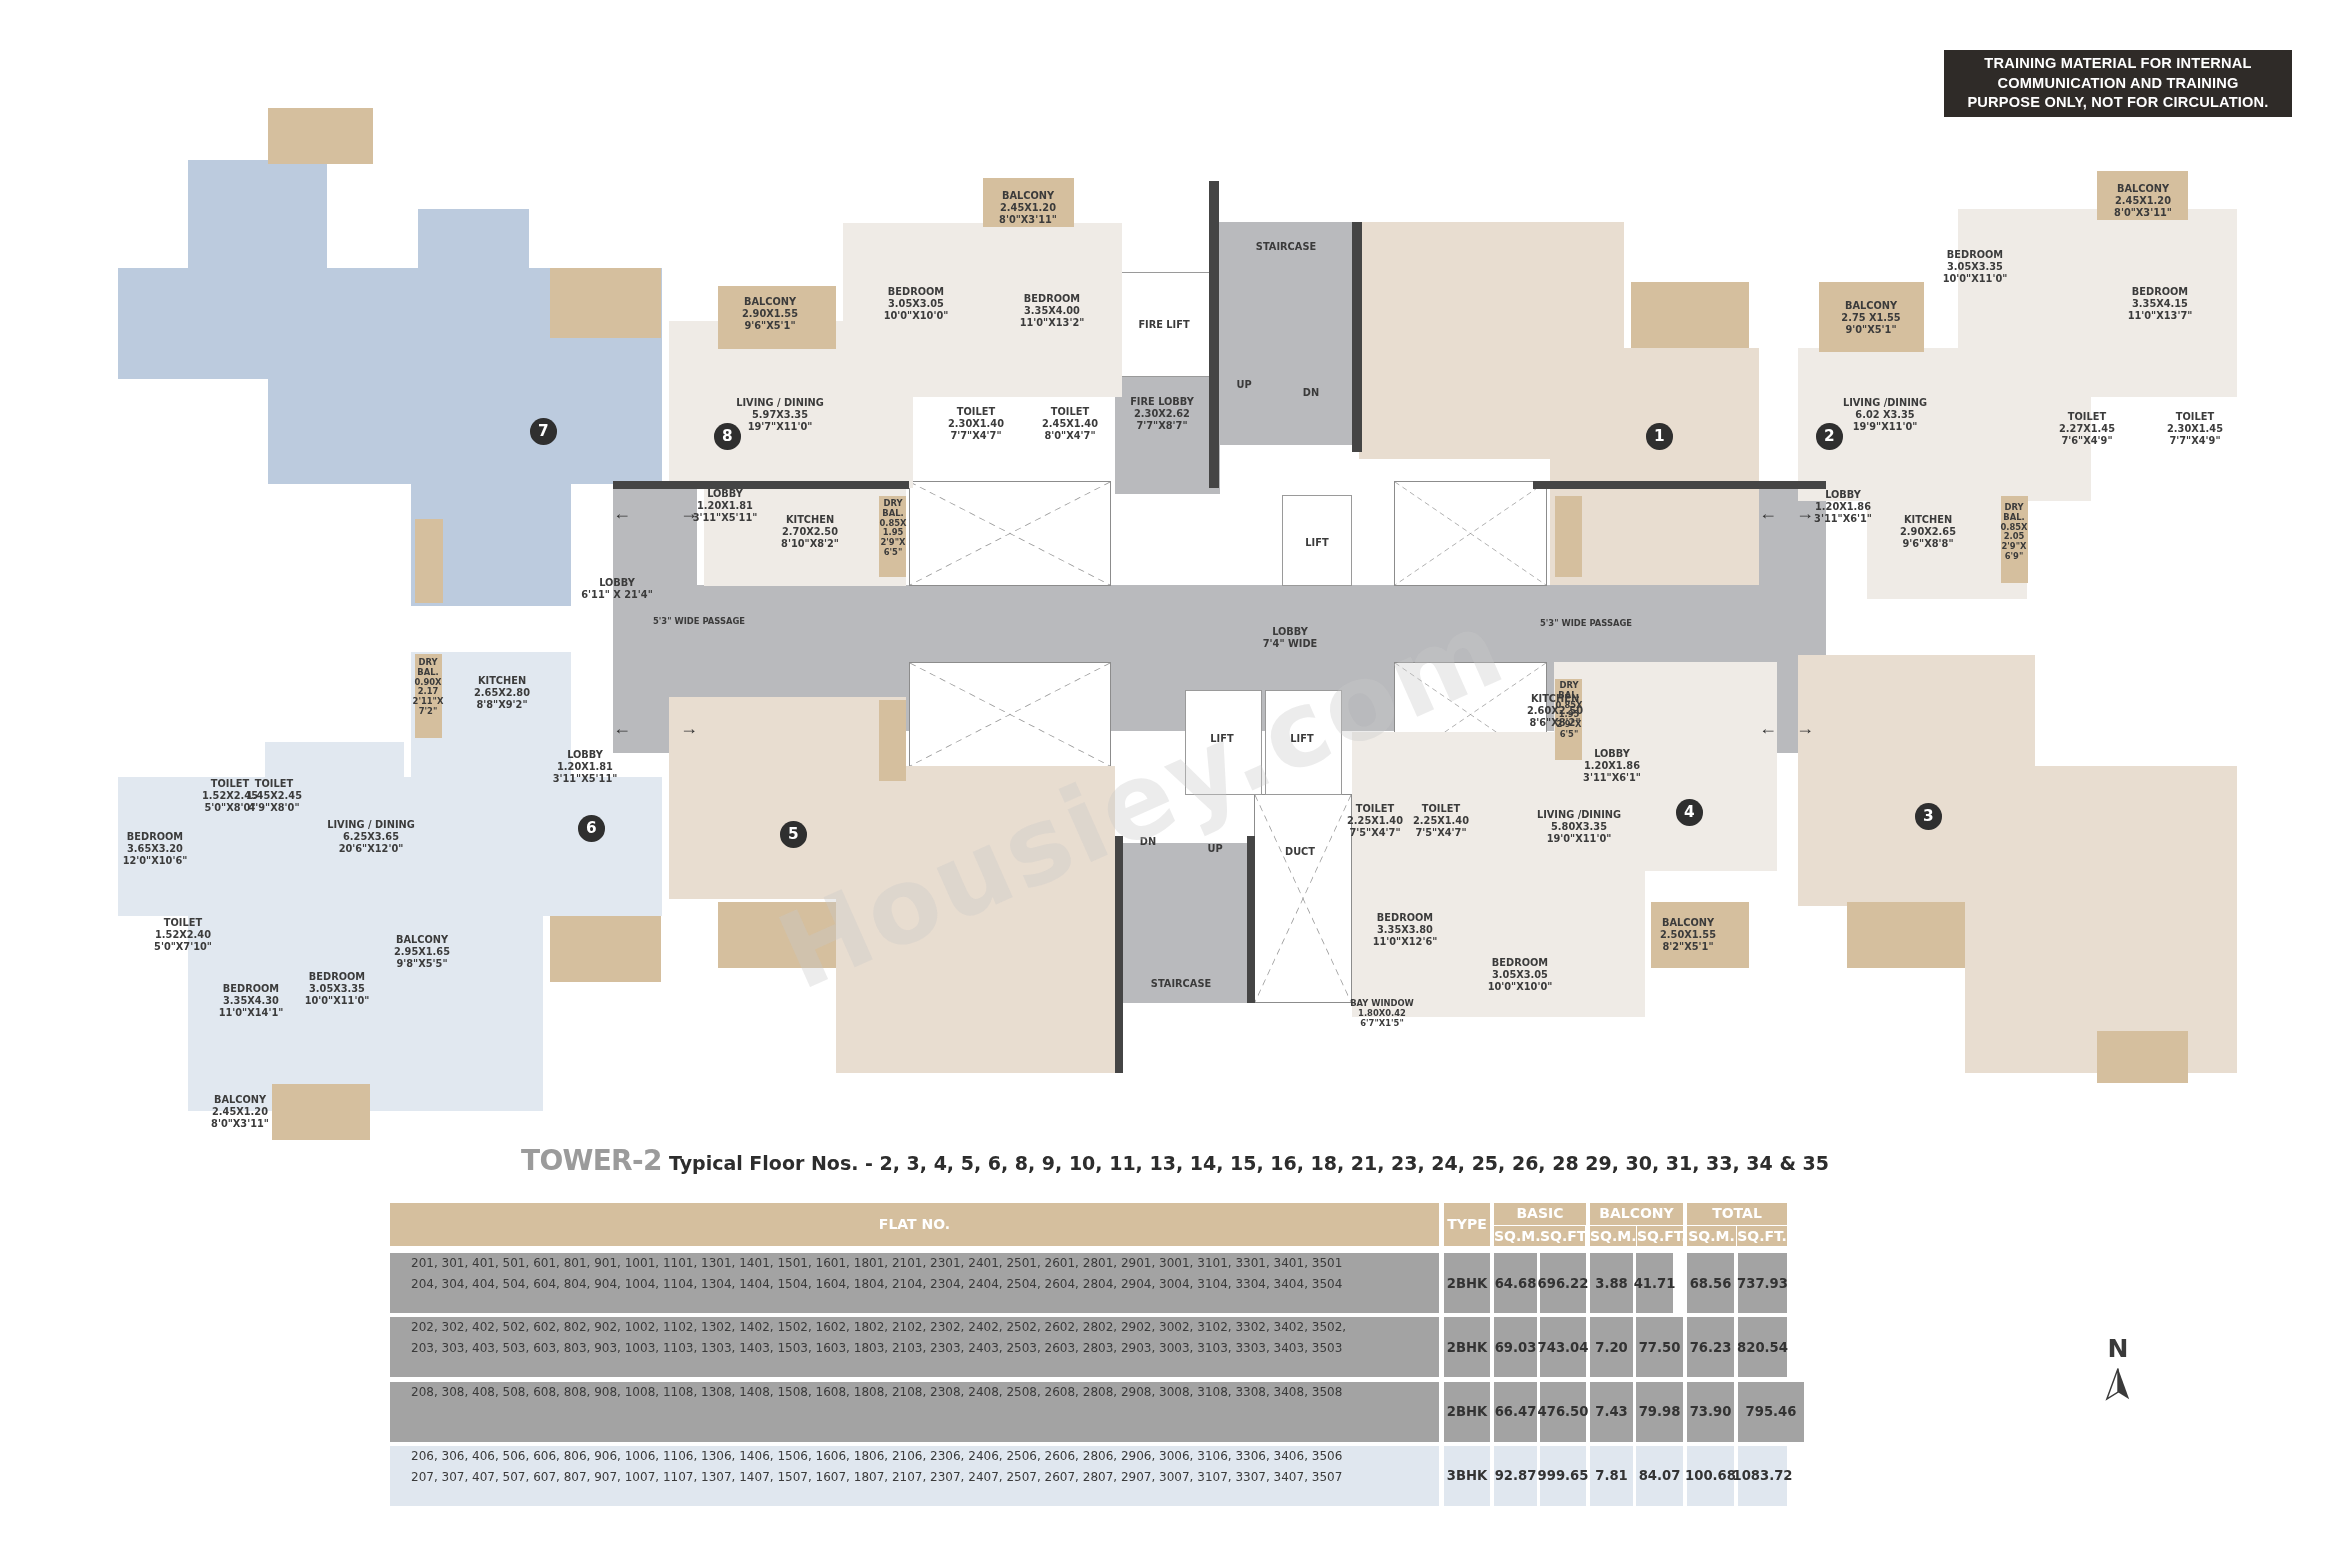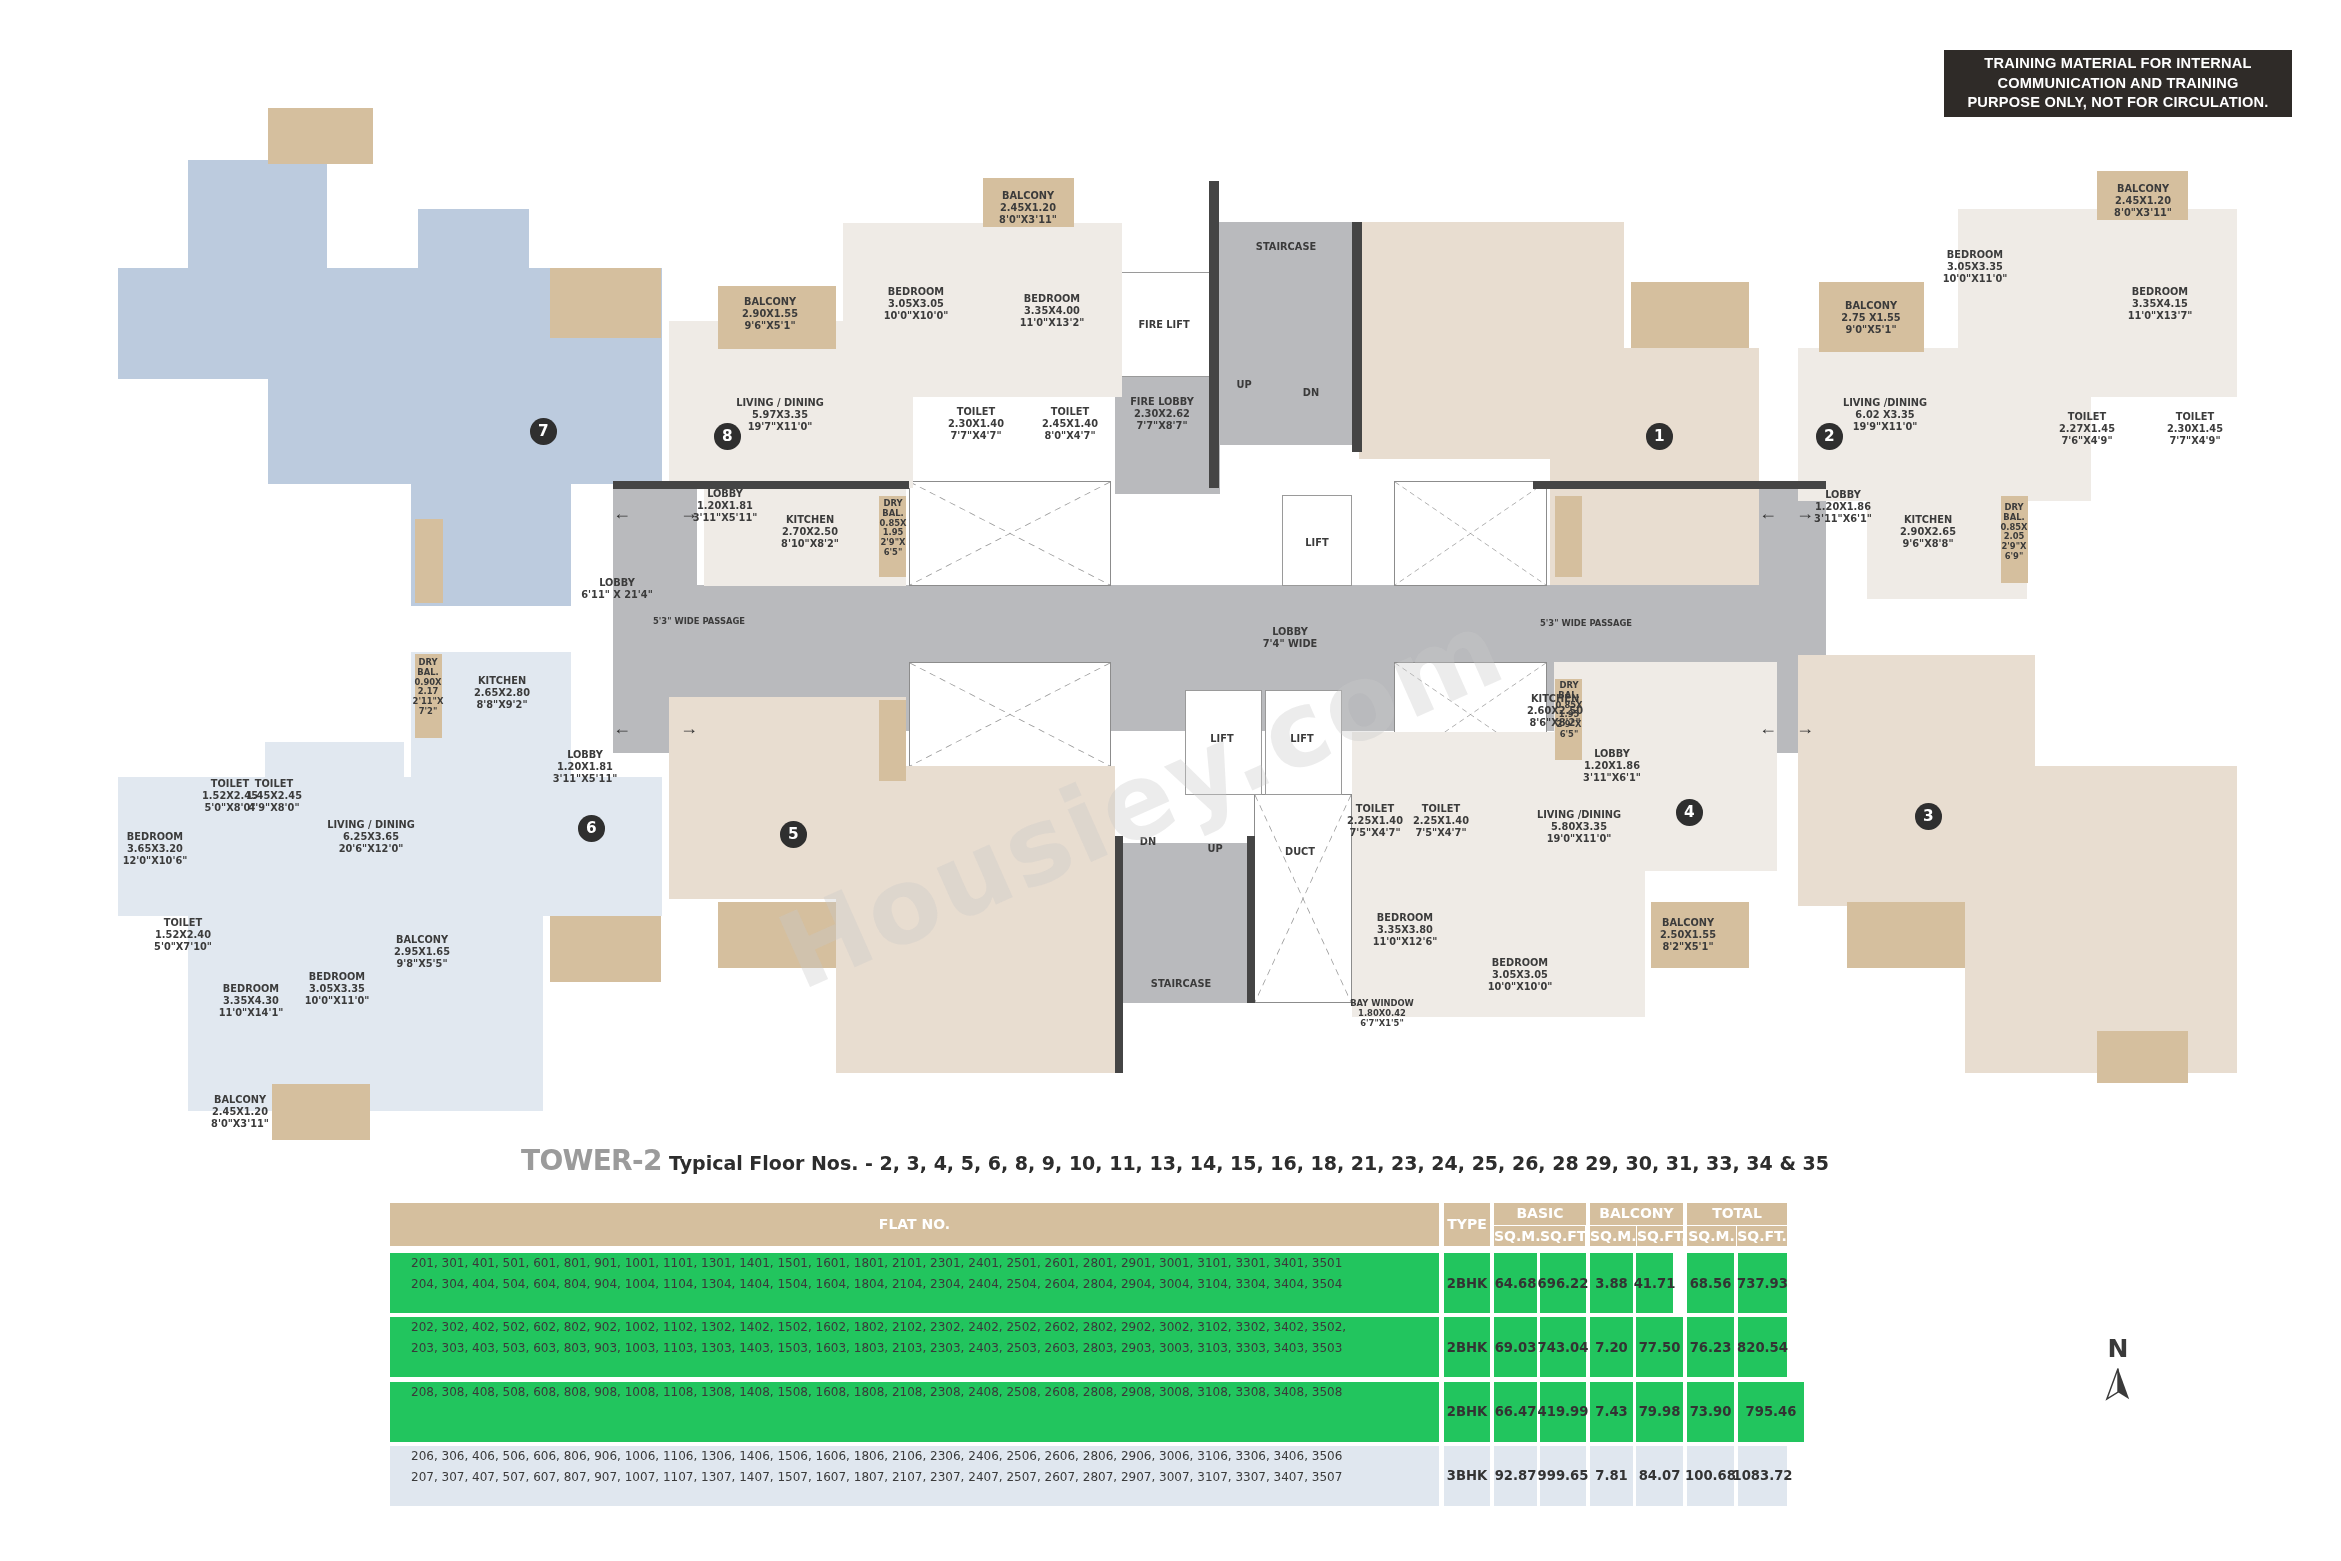--- a/index.html
+++ b/index.html
@@ -39,21 +39,21 @@
 
   .table { position: absolute; left: 390px; top: 1203px; width: 1576px; }
   .thead { position: relative; height: 46px; }
   .th { position: absolute; background: #d5bf9e; color: #fff; font-weight: bold; font-family: "DejaVu Sans", sans-serif;
     text-align: center; font-size: 14px; }
   .row { position: relative; height: 60px; margin-top: 4.2px; }
   .cell { position: absolute; top: 0; height: 60px; font-family: "DejaVu Sans", sans-serif; font-size: 13.2px; color: #333;
     display: flex; align-items: center; justify-content: center; font-weight: bold; }
   .cell.flats { justify-content: flex-start; padding-left: 21px; font-size: 12px; font-weight: normal; line-height: 21px;
     flex-direction: column; align-items: flex-start; color: #3a3a3a; }
-  .c2 { background: #22c55e; }
+  .c2 { background: #a3a3a3; }
   .c3 { background: #e0e7ef; }
 
   .north { position: absolute; left: 2097px; top: 1334px; width: 42px; text-align: center; }
   .north .n { font-family: "DejaVu Sans", sans-serif; font-weight: bold; font-size: 25px; color: #3a3a3a; }
 </style>
 </head>
 <body>
 
 <div class="notice">
   <div>TRAINING MATERIAL FOR INTERNAL</div>
@@ -480,21 +480,21 @@
     <div class="cell c2" style="left:1297px;width:47px;">76.23</div>
     <div class="cell c2" style="left:1348px;width:49px;">820.54</div>
   </div>
 
   <div class="row">
     <div class="cell flats c2" style="left:0;width:1049px;">
         <span>208, 308, 408, 508, 608, 808, 908, 1008, 1108, 1308, 1408, 1508, 1608, 1808, 2108, 2308, 2408, 2508, 2608, 2808, 2908, 3008, 3108, 3308, 3408, 3508</span>
       </div>
     <div class="cell c2" style="left:1054px;width:46px;">2BHK</div>
     <div class="cell c2" style="left:1104px;width:43px;">66.47</div>
-    <div class="cell c2" style="left:1150px;width:46px;">419.99</div>
+    <div class="cell c2" style="left:1150px;width:46px;">476.50</div>
     <div class="cell c2" style="left:1200px;width:43px;">7.43</div>
     <div class="cell c2" style="left:1246px;width:47px;">79.98</div>
     <div class="cell c2" style="left:1297px;width:47px;">73.90</div>
     <div class="cell c2" style="left:1348px;width:66px;">795.46</div>
   </div>
 
   <div class="row">
     <div class="cell flats c3" style="left:0;width:1049px;">
         <span>206, 306, 406, 506, 606, 806, 906, 1006, 1106, 1306, 1406, 1506, 1606, 1806, 2106, 2306, 2406, 2506, 2606, 2806, 2906, 3006, 3106, 3306, 3406, 3506</span>
         <span>207, 307, 407, 507, 607, 807, 907, 1007, 1107, 1307, 1407, 1507, 1607, 1807, 2107, 2307, 2407, 2507, 2607, 2807, 2907, 3007, 3107, 3307, 3407, 3507</span>

